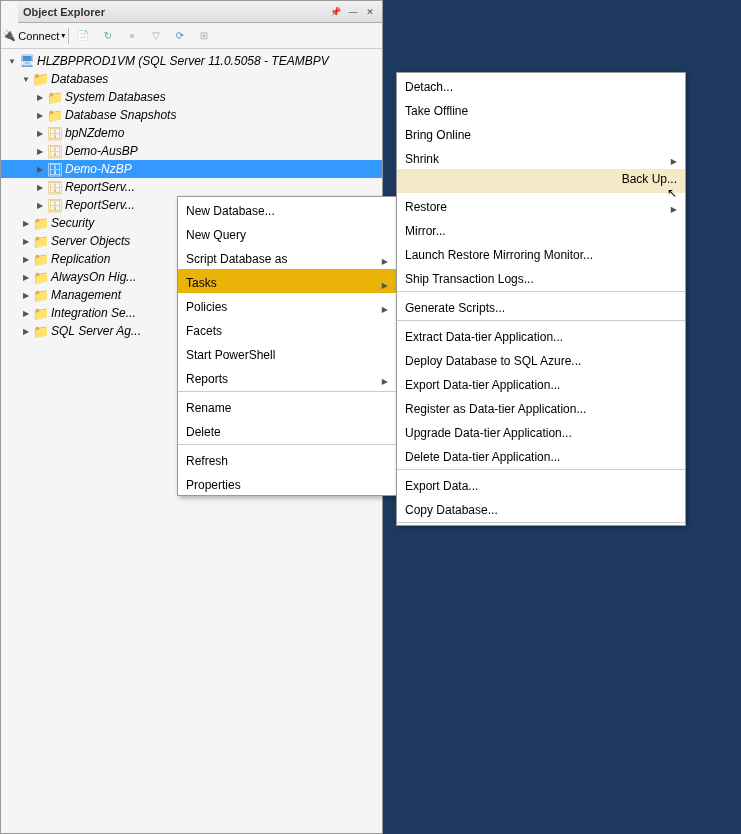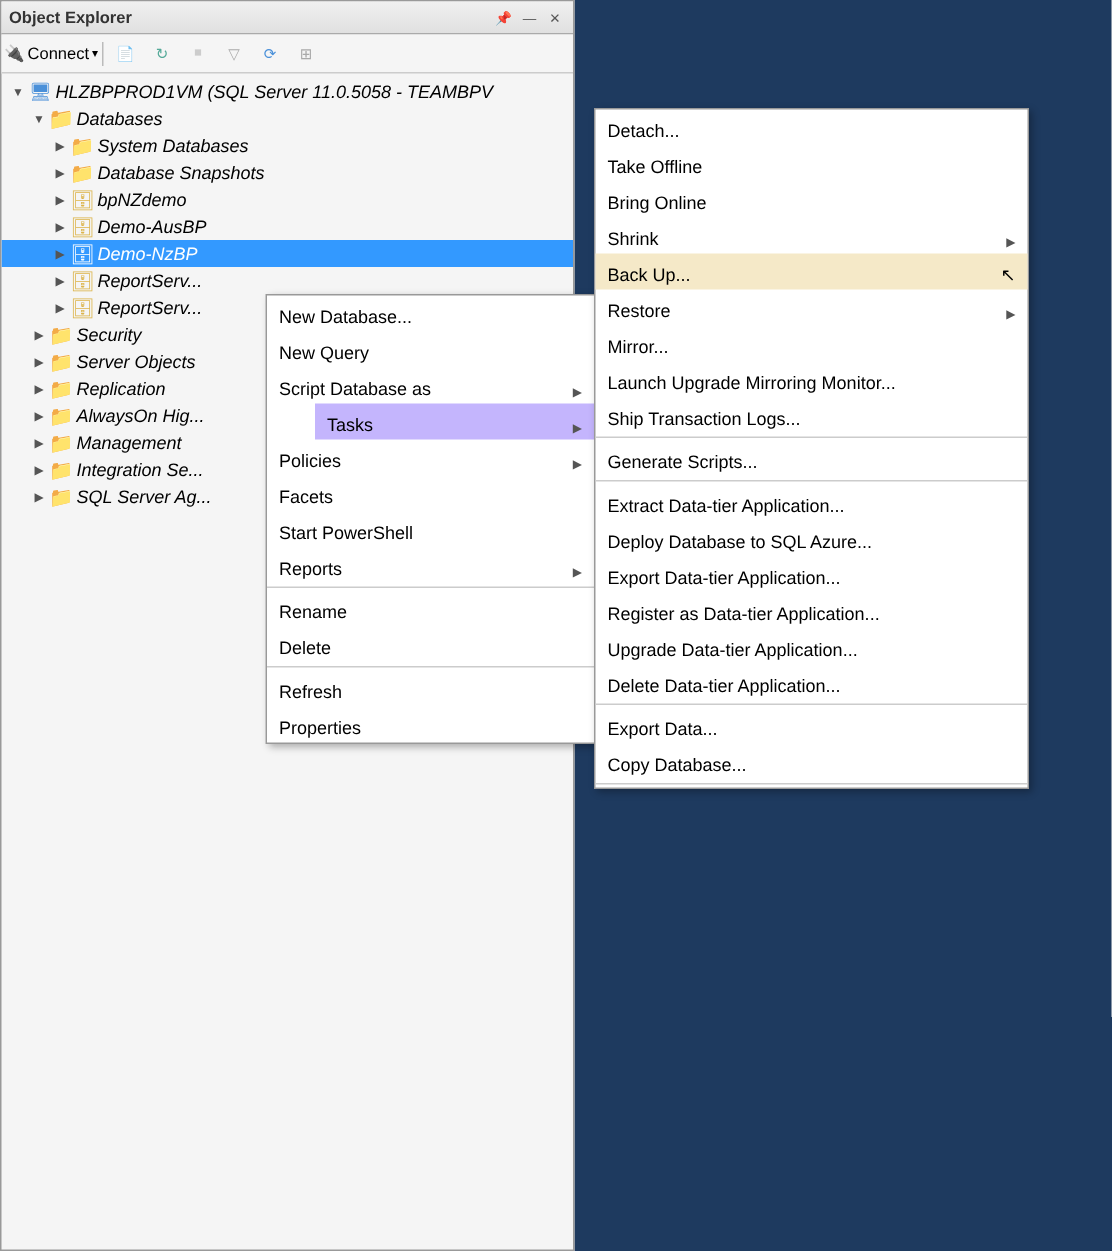--- a/index.html
+++ b/index.html
@@ -24,20 +24,21 @@
     }
 
     .oe-titlebar {
       background: linear-gradient(to bottom, #f0f0f0, #e0e0e0);
       border-bottom: 1px solid #aaa;
       padding: 3px 5px;
       display: flex;
       align-items: center;
       justify-content: space-between;
       height: 22px;
+      margin-left: 17px;
     }
 
     .oe-title {
       font-size: 11px;
       font-weight: bold;
       color: #333;
     }
 
     .oe-controls {
       display: flex;
@@ -151,22 +152,21 @@
     .menu-item {
       display: flex;
       align-items: flex-end;
       padding: 3px 8px;
       cursor: pointer;
       height: 24px;
       position: relative;
     }
 
     .menu-item.highlighted {
-      background: #c4b5fd;
-      margin-left: 32px;
+      background: #eab308;
     }
 
     .menu-item.disabled {
       color: #000000;
     }
 
     .menu-item .menu-label {
       flex: 1;
       font-size: 12px;
     }
@@ -195,20 +195,21 @@
     }
 
     .cursor-icon {
       display: inline-block;
       margin-left: 3px;
     }
 
     
     .backup-item {
       background: #f5e9c8 !important;
+      flex-direction: column;
     }
   </style>
 </head>
 <body>
 
 <div class="object-explorer">
 
   <div class="oe-titlebar">
     <span class="oe-title">Object Explorer</span>
     <div class="oe-controls">
@@ -438,21 +439,21 @@
   </div>
 
   <div class="menu-item">
     <span class="menu-label">Restore</span>
     <span class="submenu-arrow">▶</span>
   </div>
   <div class="menu-item">
     <span class="menu-label">Mirror...</span>
   </div>
   <div class="menu-item">
-    <span class="menu-label">Launch Upgrade Mirroring Monitor...</span>
+    <span class="menu-label">Launch Restore Mirroring Monitor...</span>
   </div>
   <div class="menu-item">
     <span class="menu-label">Ship Transaction Logs...</span>
   </div>
 
   <div class="menu-separator"></div>
 
   <div class="menu-item">
     <span class="menu-label">Generate Scripts...</span>
   </div>

